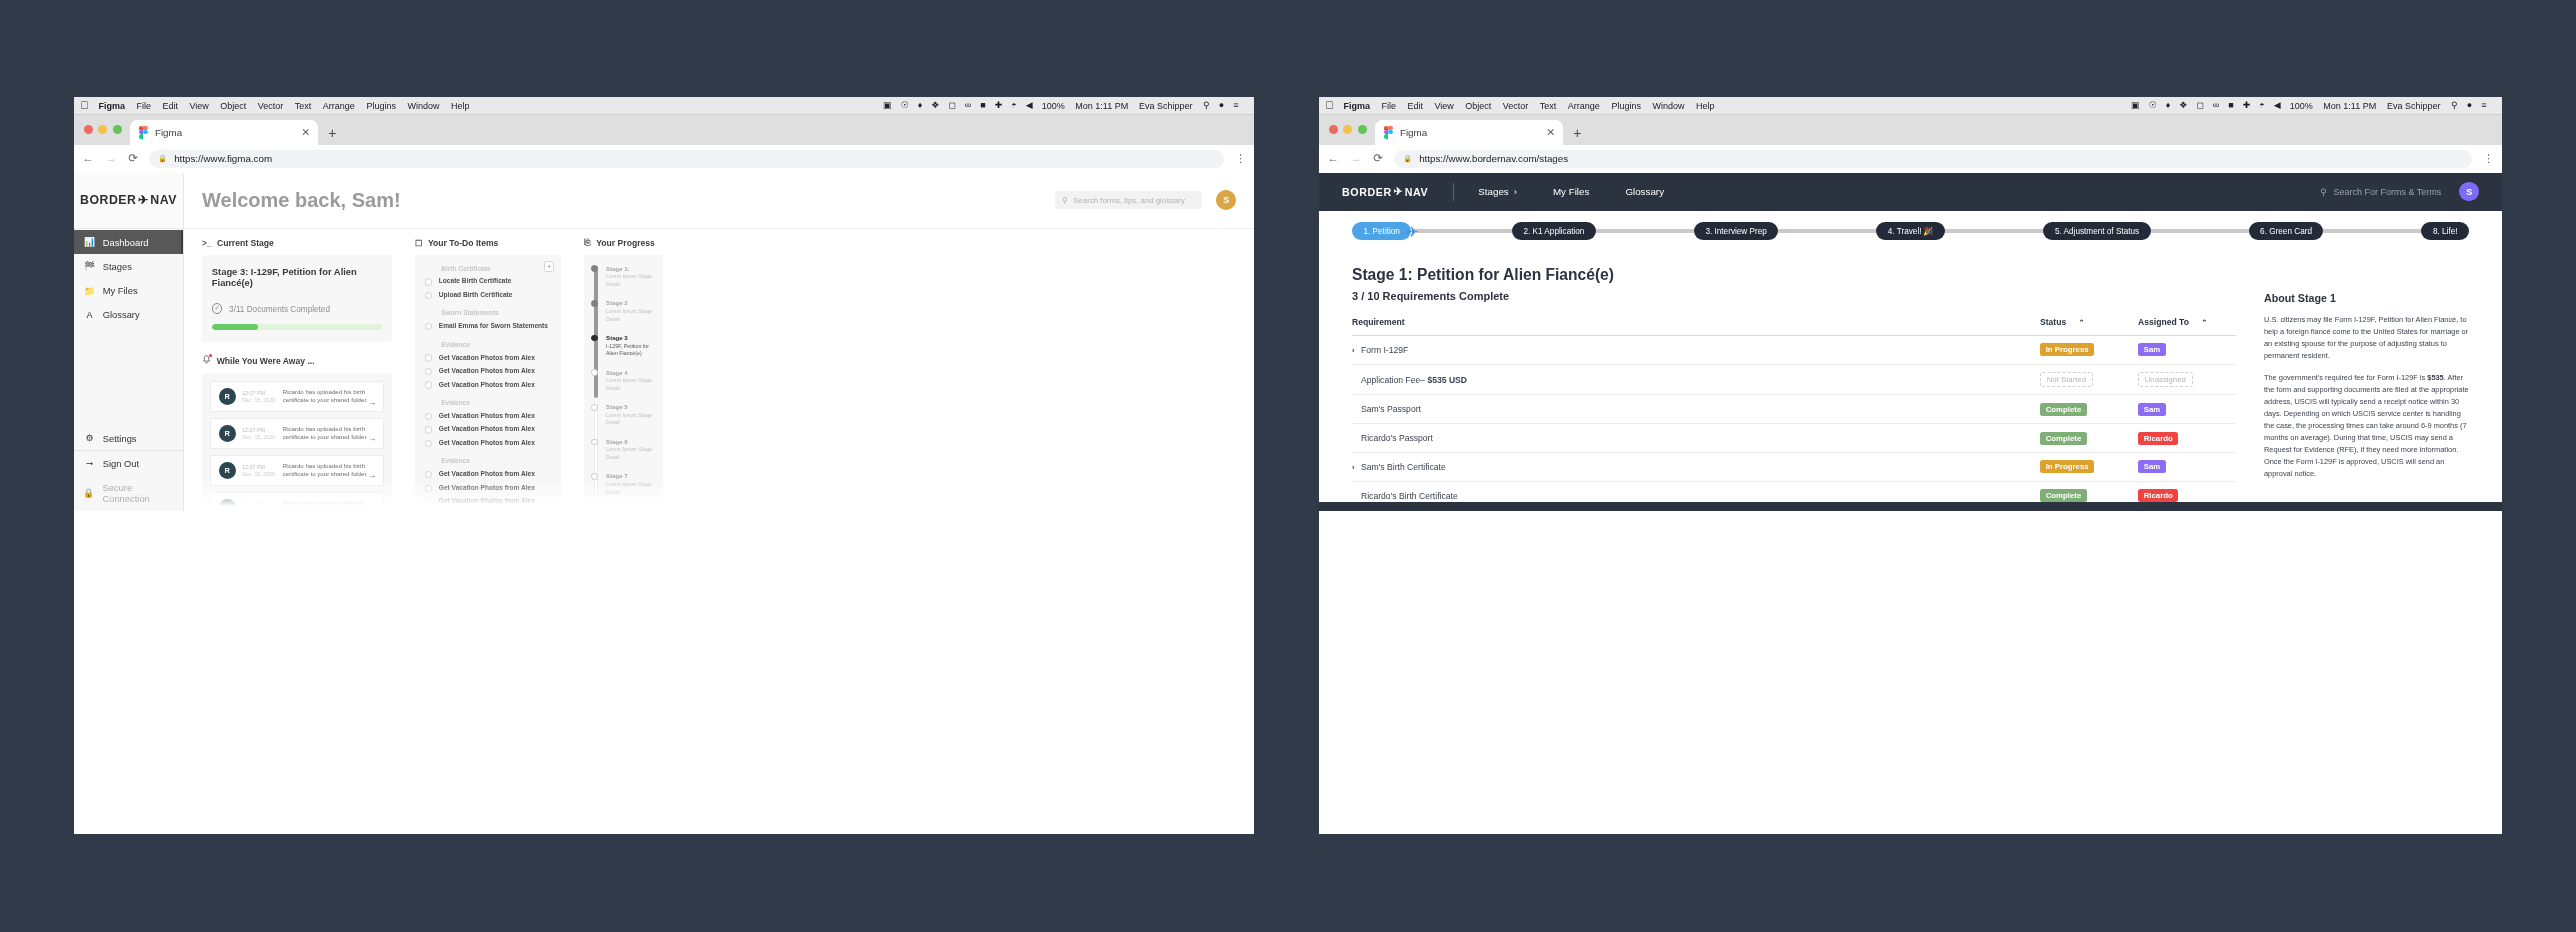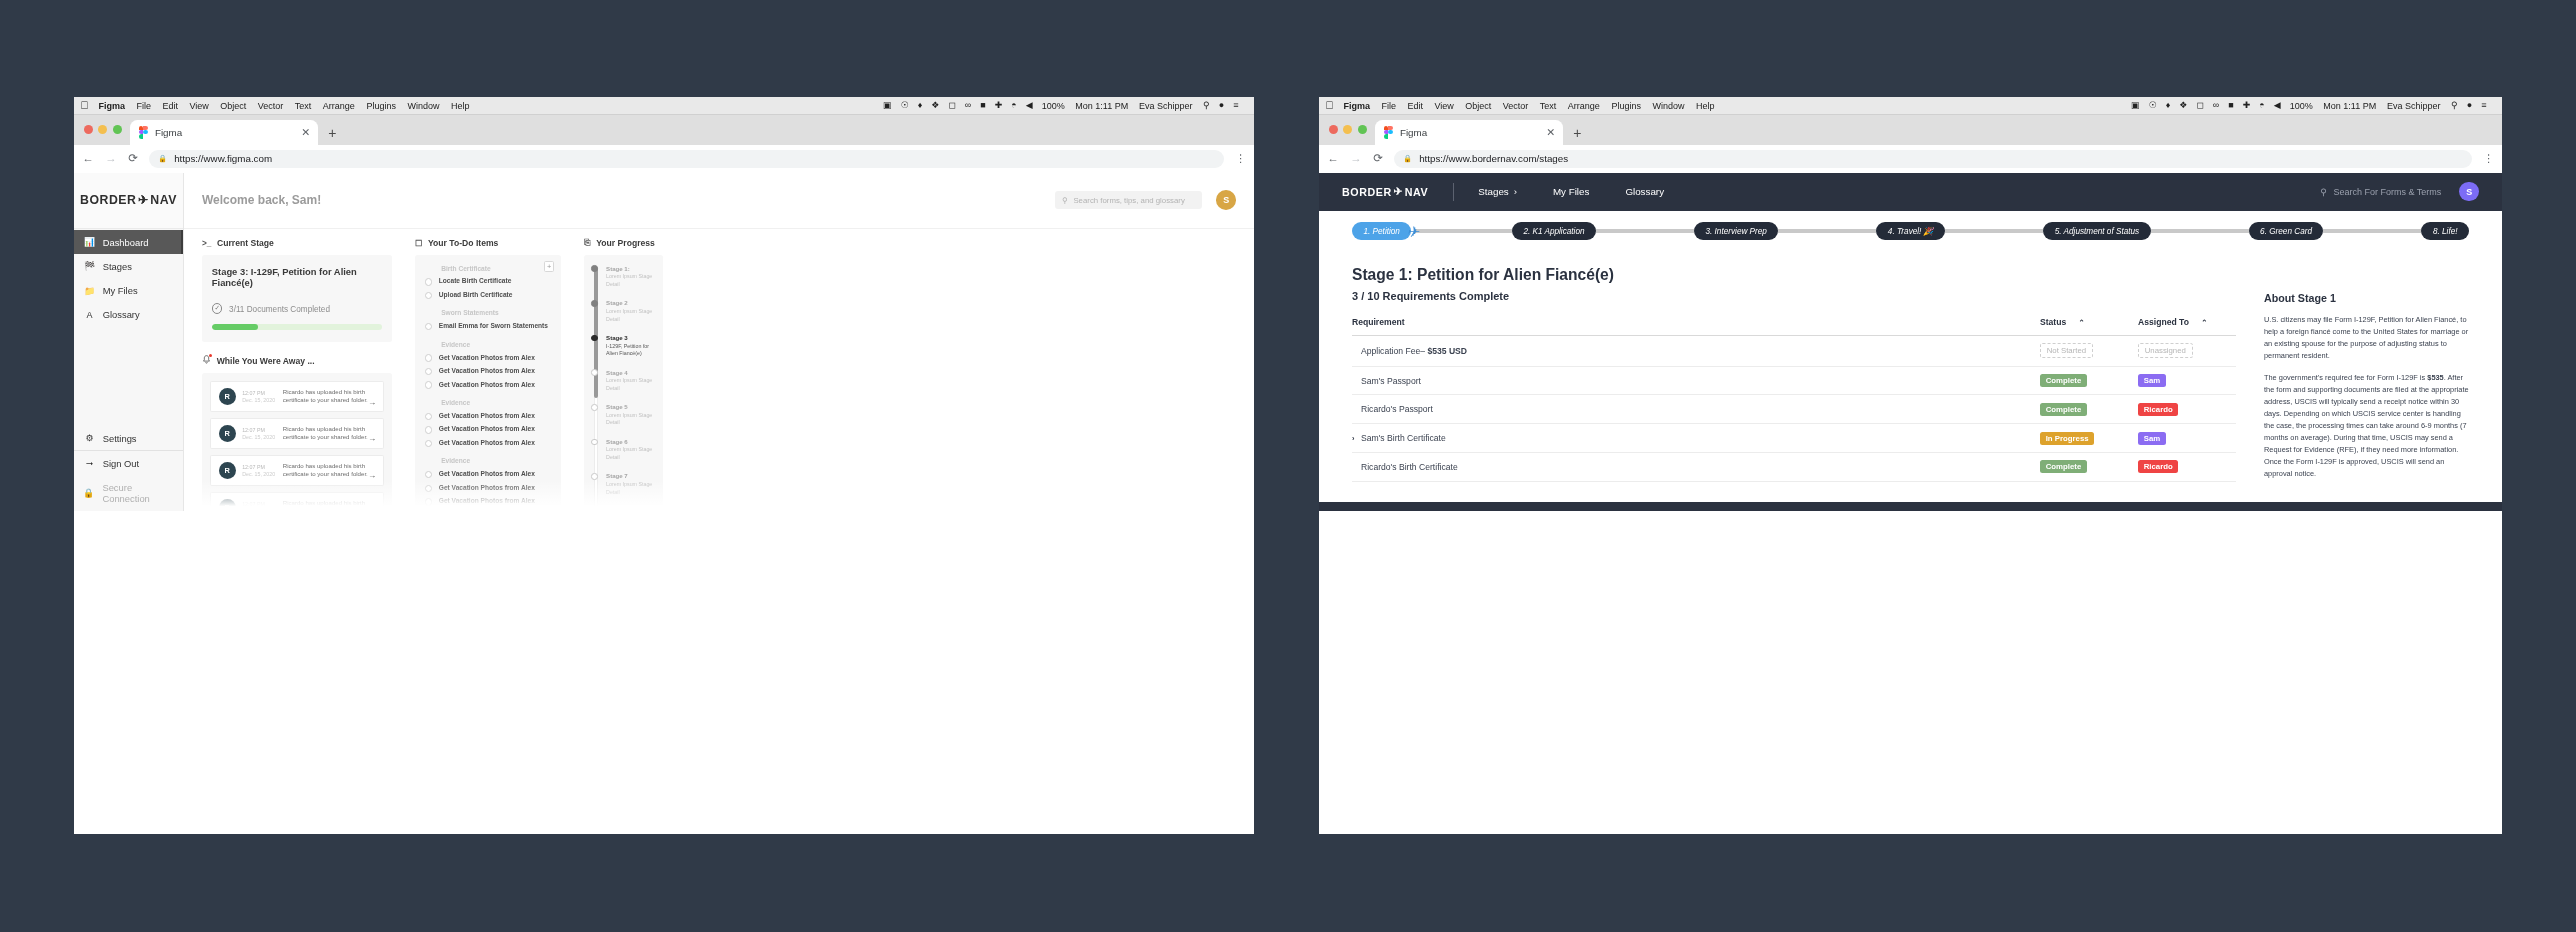--- a/index.html
+++ b/index.html
@@ -83,21 +83,21 @@
   .navitemA .ic { width: 11.5px; text-align: center; font-size: 9px; }
   .navA-bottom { margin-top: auto; }
   .divA { height: 0.8px; background: #e2e2e2; margin: 0; }
   .navitemA.muted { color: #b0b0b0; }
 
   .mainA { flex: 1; position: relative; overflow: hidden; background:#fff; }
   .topA {
     height: 56px; display: flex; align-items: center;
     padding: 0 18px; gap: 14.7px; border-bottom: 0.8px solid #f0f0f0;
   }
-  .welcomeA { font-size: 12px; font-weight: bold; color: #9b9b9b; flex: 1; }
+  .welcomeA { font-size: 20px; font-weight: bold; color: #9b9b9b; flex: 1; }
   .searchA {
     width: 147px; height: 18px; background: #f2f2f2; border-radius: 3.3px;
     display: flex; align-items: center; gap: 5.7px; padding: 0 7.4px;
     font-size: 7.8px; color: #b3b3b3;
   }
   .avatarA {
     width: 19.7px; height: 19.7px; border-radius: 50%; background: #d8a645;
     color: #fff; font-size: 9px; font-weight: bold;
     display: flex; align-items: center; justify-content: center;
   }
@@ -190,21 +190,21 @@
   .navBitem { font-size: 9.8px; color: #fff; margin-right: 36px; display: flex; align-items: center; gap: 4.9px; }
   .navBspacer { flex: 1; }
   .navBsearch { display: flex; align-items: center; gap: 6.6px; font-size: 9px; color: #9aa0ad; }
   .avatarB {
     width: 19.7px; height: 19.7px; border-radius: 50%; background: #7c6cf5;
     color: #fff; font-size: 9px; font-weight: bold; margin-left: 18px;
     display: flex; align-items: center; justify-content: center;
   }
   .stepsB {
     height: 41px; background: #fff; display: flex; align-items: center;
-    padding: 0 33px; position: relative; font-style: italic;
+    padding: 0 33px; position: relative;
   }
   .stepsInner { display: flex; align-items: center; width: 100%; }
   .pill {
     border-radius: 11.5px; padding: 4.1px 11.5px; font-size: 8.2px; color: #fff;
     background: #242b38; white-space: nowrap; position: relative; z-index: 2;
   }
   .pill.active { background: #4da3e8; }
   .connector { flex: 1; height: 3.3px; background: #c9c9c9; z-index: 1; }
   .planeB { position: relative; z-index: 3; color: #3f8fd6; font-size: 14.7px; margin: 0 -4.9px; }
 
@@ -682,20 +682,25 @@
                   <span class="caret">⌃</span>
                 </th>
                 <th class="colAssigned">
                   <span>Assigned To</span>
                   <span class="caret">⌃</span>
                 </th>
               </tr>
             </thead>
             <tbody id="tblBody">
                 <tr>
+                  <td class="req"><span class="chev">›</span><span>Form I-129F</span></td>
+                  <td class="colStatus"><span class="badge inprogress">In Progress</span></td>
+                  <td class="colAssigned"><span class="badge sam">Sam</span></td>
+                </tr>
+                <tr>
                   <td class="req"><span class="chev empty">›</span><span>Application Fee– </span><b>$535 USD</b></td>
                   <td class="colStatus"><span class="badge notstarted">Not Started</span></td>
                   <td class="colAssigned"><span class="badge unassigned">Unassigned</span></td>
                 </tr>
                 <tr>
                   <td class="req"><span class="chev empty">›</span><span>Sam's Passport</span></td>
                   <td class="colStatus"><span class="badge complete">Complete</span></td>
                   <td class="colAssigned"><span class="badge sam">Sam</span></td>
                 </tr>
                 <tr>

